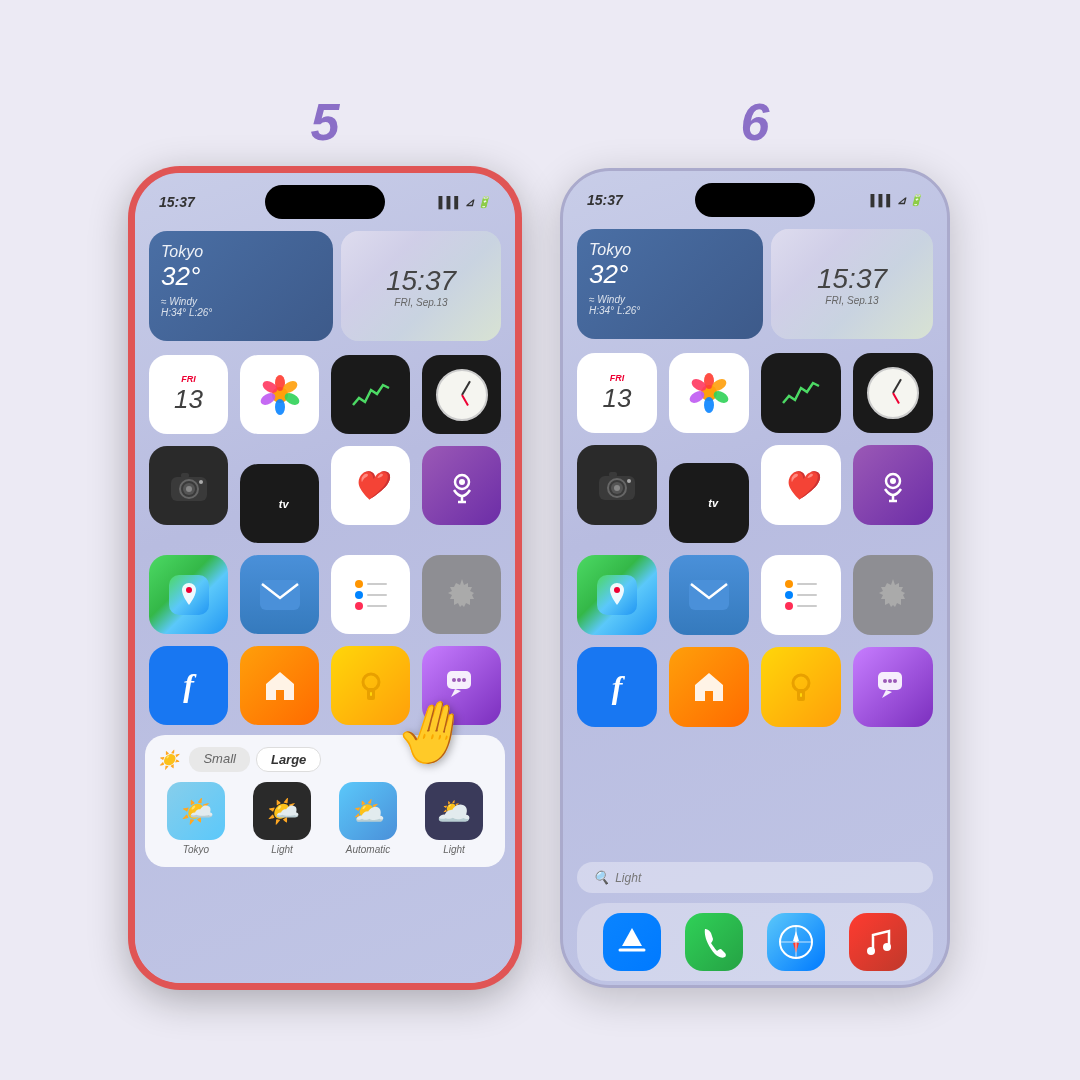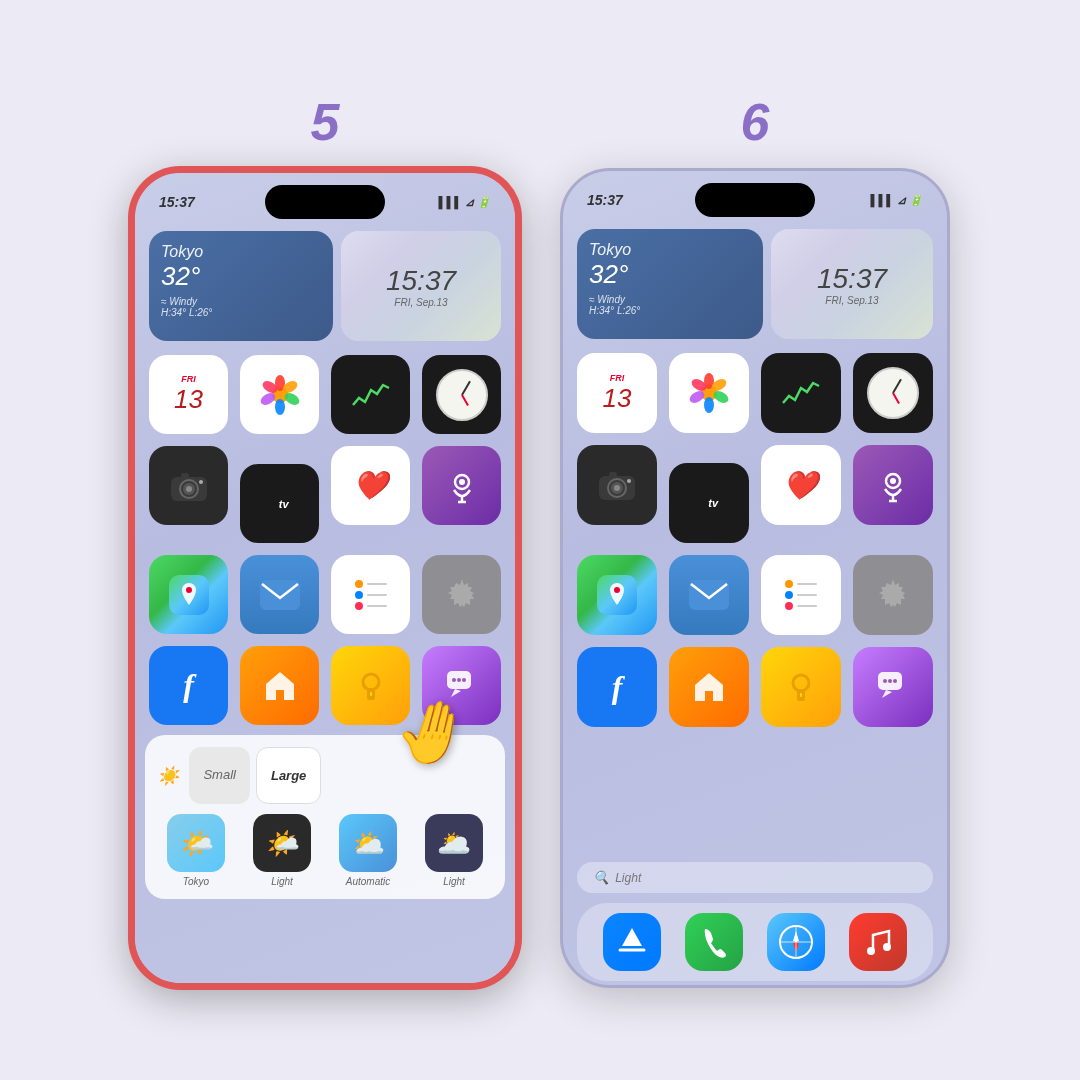--- a/index.html
+++ b/index.html
@@ -156,21 +156,21 @@
       display: flex;
       flex-direction: column;
       align-items: center;
       justify-content: center;
       font-size: 28px;
       position: relative;
       overflow: hidden;
     }
     .app-icon.calendar { background: white; color: #e03; flex-direction: column; padding: 4px; }
     .app-icon.calendar .cal-header { font-size: 9px; color: #e03; font-weight: 600; text-transform: uppercase; width: 100%; text-align: center; }
-    .app-icon.calendar .cal-day { font-size: 26px; font-weight: 300; color: #b91c1c; }
+    .app-icon.calendar .cal-day { font-size: 26px; font-weight: 300; color: #404040; }
     .app-icon.photos { background: white; }
     .app-icon.stocks { background: #1a1a1a; color: #4cd964; }
     .app-icon.clock { background: #1a1a1a; }
     .app-icon.camera { background: #2a2a2a; color: #eee; }
     .app-icon.appletv { background: #1a1a1a; color: white; font-size: 16px; font-weight: 600; margin-top: 18px; }
     .app-icon.health { background: white; color: #ff3b6a; }
     .app-icon.podcasts { background: linear-gradient(135deg, #9b59b6, #6c2da7); color: white; }
     .app-icon.maps { background: linear-gradient(135deg, #4cd964 0%, #34b848 40%, #5bc8fa 60%, #2196F3 100%); }
     .app-icon.mail { background: linear-gradient(180deg, #4a90d9, #357abd); color: white; }
     .app-icon.reminders { background: white; }
@@ -237,21 +237,21 @@
     }
     .panel-header {
       display: flex;
       align-items: center;
       gap: 10px;
       margin-bottom: 10px;
     }
     .sun-icon { font-size: 18px; color: #888; }
     .size-buttons { display: flex; gap: 6px; }
     .size-btn {
-      padding: 20px 14px;
+      padding: 4px 14px;
       border-radius: 12px;
       font-size: 13px;
       font-weight: 500;
     }
     .size-btn.small { background: #e8e8e8; color: #666; }
     .size-btn.large { background: white; color: #333; border: 1px solid #ddd; font-weight: 600; }
     .icon-variants {
       display: grid;
       grid-template-columns: repeat(4, 1fr);
       gap: 8px;

